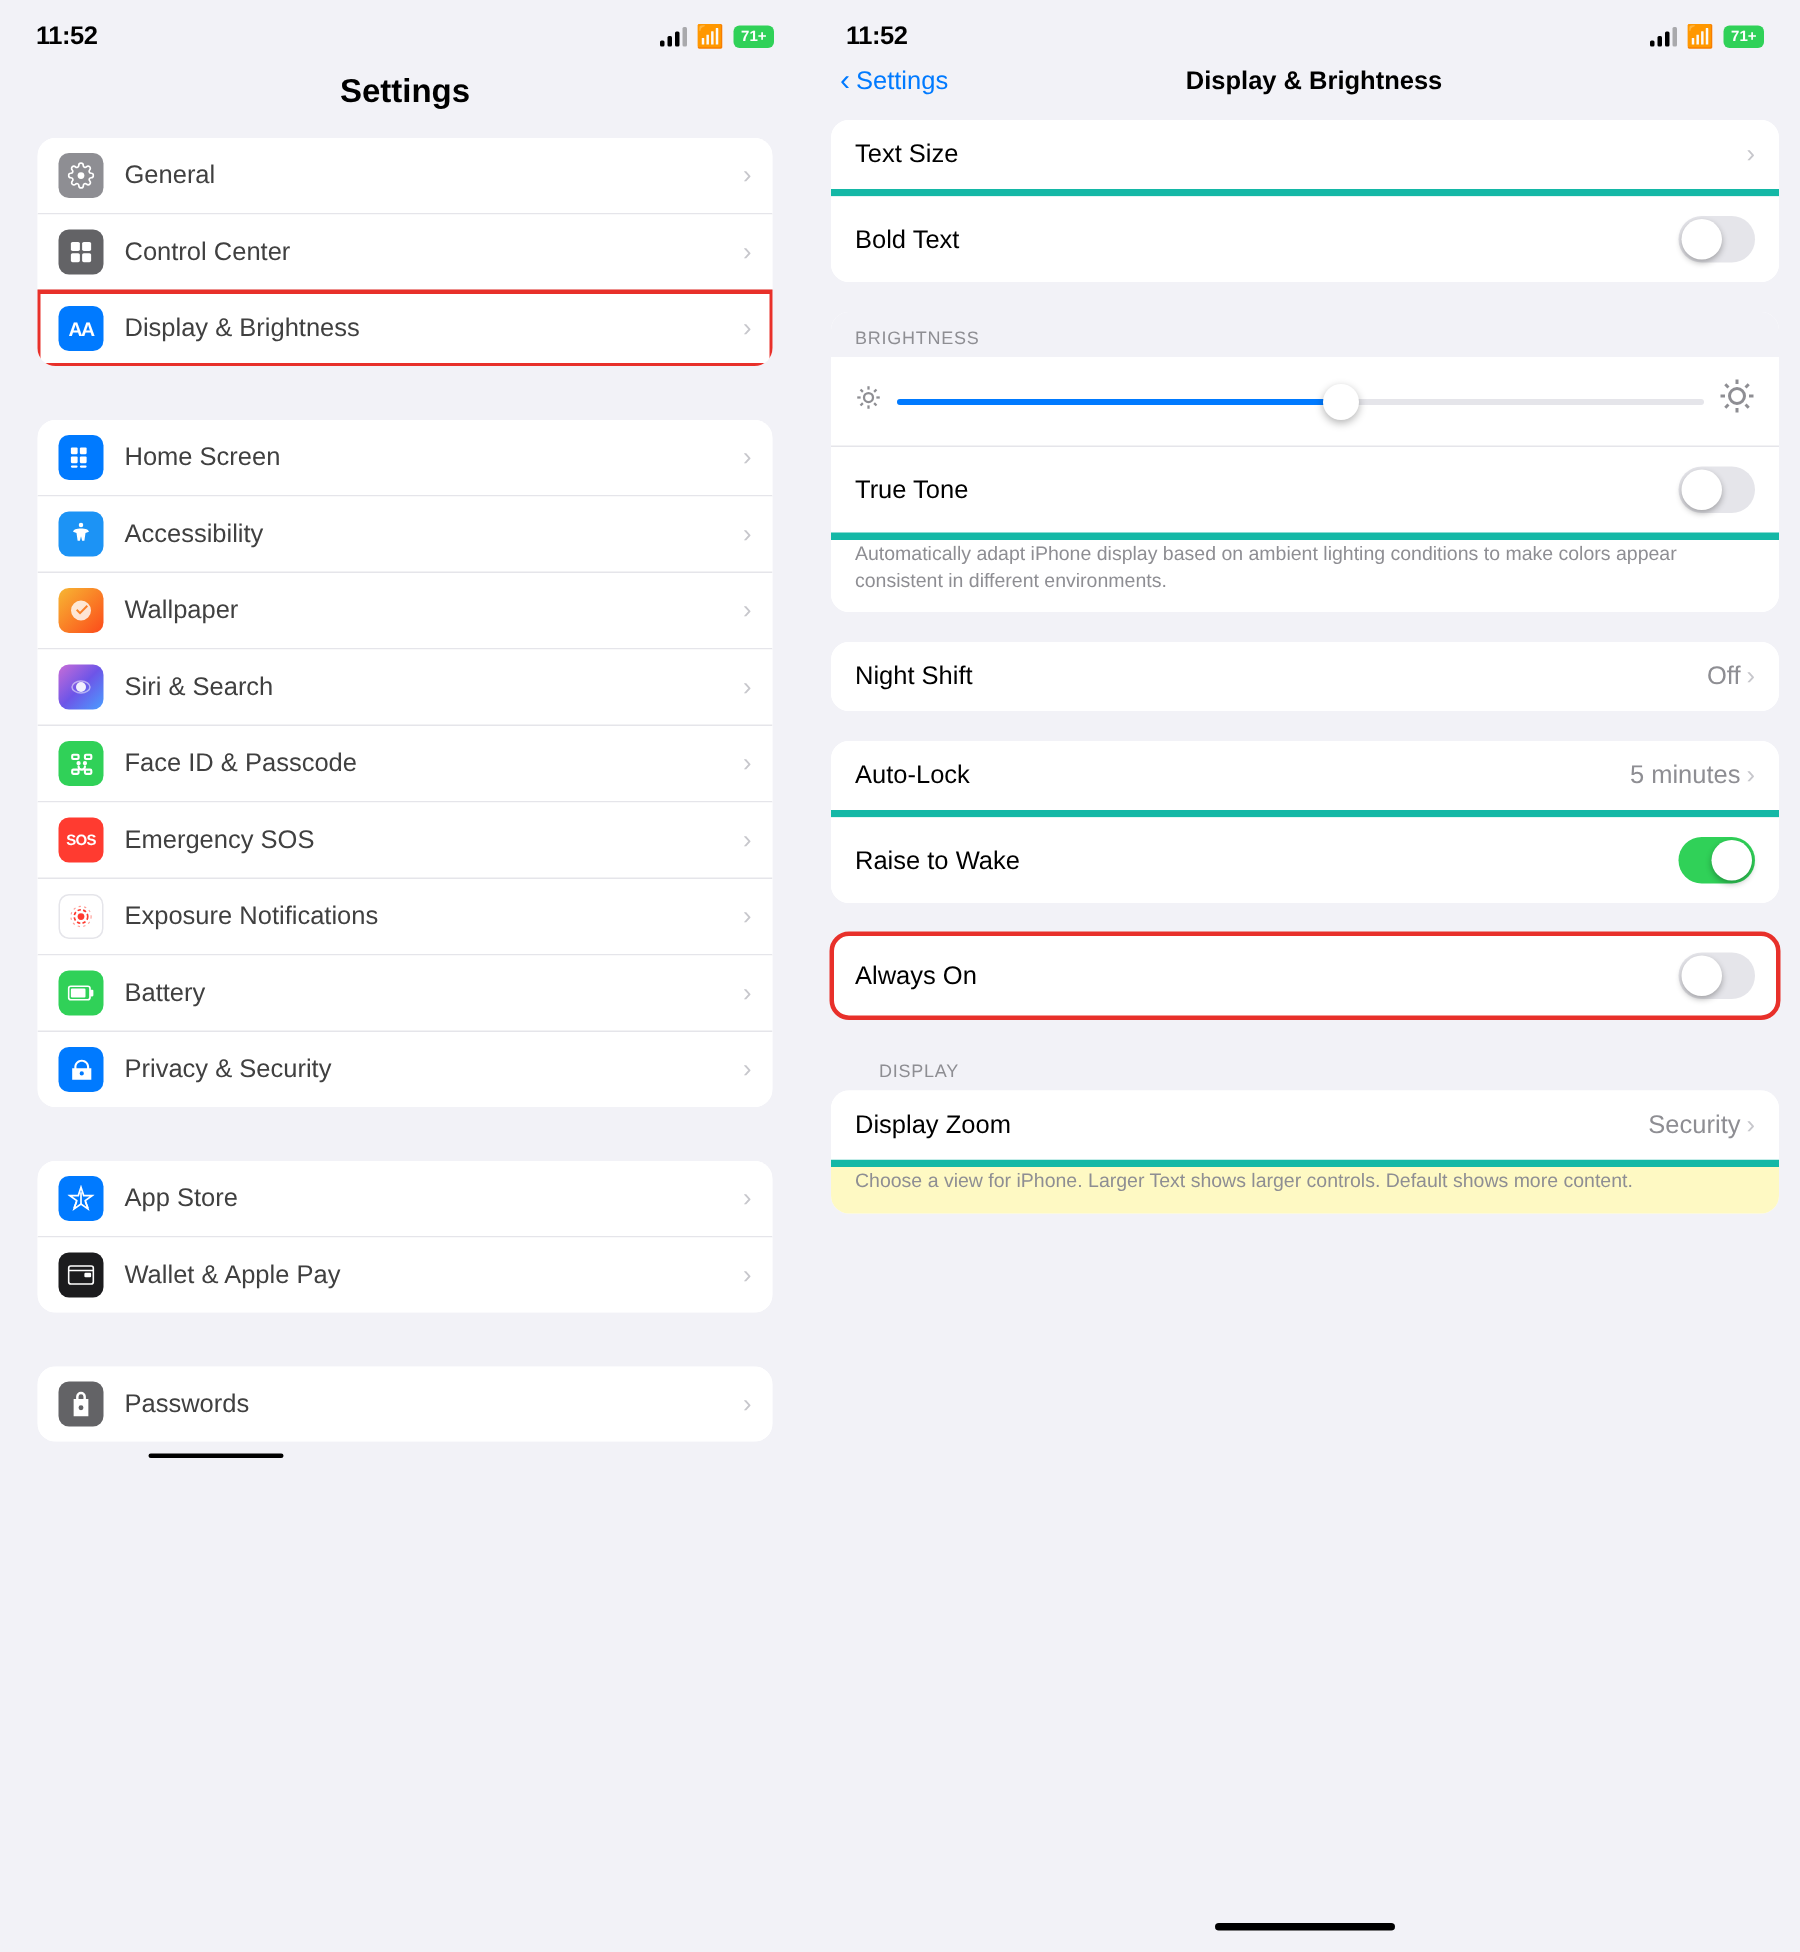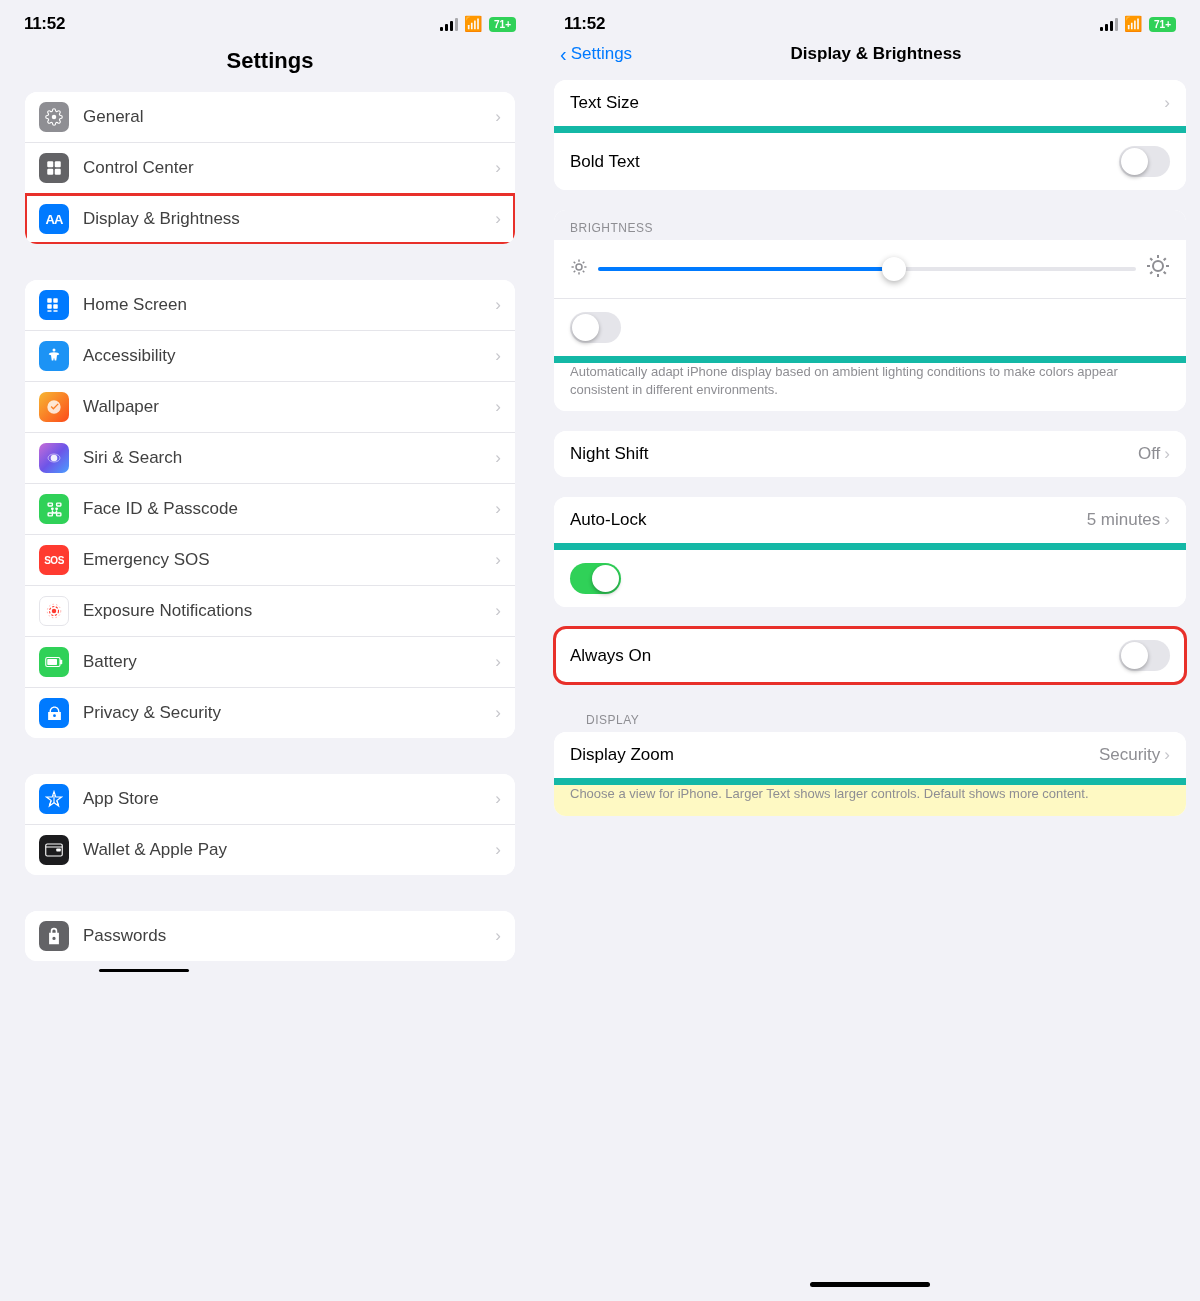--- a/index.html
+++ b/index.html
@@ -185,21 +185,21 @@
     .card {
       background: #fff;
       border-radius: 12px;
       overflow: visible;
       margin-bottom: 20px;
     }
     .card-item {
       display: flex;
       align-items: center;
       padding: 13px 16px;
-      border-bottom: 7px solid #14b8a6;
+      border-bottom: 5px solid #14b8a6;
       background: #fff;
     }
     .card-item:first-child {
       border-radius: 12px 12px 0 0;
     }
     .card-item:last-child {
       border-bottom: none;
       border-radius: 0 0 12px 12px;
     }
     .card-item:only-child {
@@ -629,20 +629,21 @@
                 <line x1="4.2" y1="4.2" x2="6.3" y2="6.3"></line>
                 <line x1="17.7" y1="17.7" x2="19.8" y2="19.8"></line>
                 <line x1="19.8" y1="4.2" x2="17.7" y2="6.3"></line>
                 <line x1="6.3" y1="17.7" x2="4.2" y2="19.8"></line>
               </svg>
           </span>
         </div>
       </div>
 
       <div class="card-item">
+        <span class="card-item-label">True Tone</span>
         <div class="toggle off">
           <div class="toggle-thumb"></div>
         </div>
       </div>
       <div style="background:#fff;border-radius:0 0 12px 12px;padding:0 16px 12px;">
         <span class="card-description" style="padding:0;display:block;">Automatically adapt iPhone display based on ambient lighting conditions to make colors appear consistent in different environments.</span>
       </div>
     </div>
 
     <div class="card">
@@ -653,20 +654,21 @@
       </div>
     </div>
 
     <div class="card">
       <div class="card-item">
         <span class="card-item-label">Auto-Lock</span>
         <span class="card-item-value">5 minutes</span>
         <span class="card-item-chevron">›</span>
       </div>
       <div class="card-item">
+        <span class="card-item-label">Raise to Wake</span>
         <div class="toggle on">
           <div class="toggle-thumb"></div>
         </div>
       </div>
     </div>
 
     <div class="card always-on-highlight">
       <div class="card-item" style="border-radius:12px;">
         <span class="card-item-label">Always On</span>
         <div class="toggle off">

